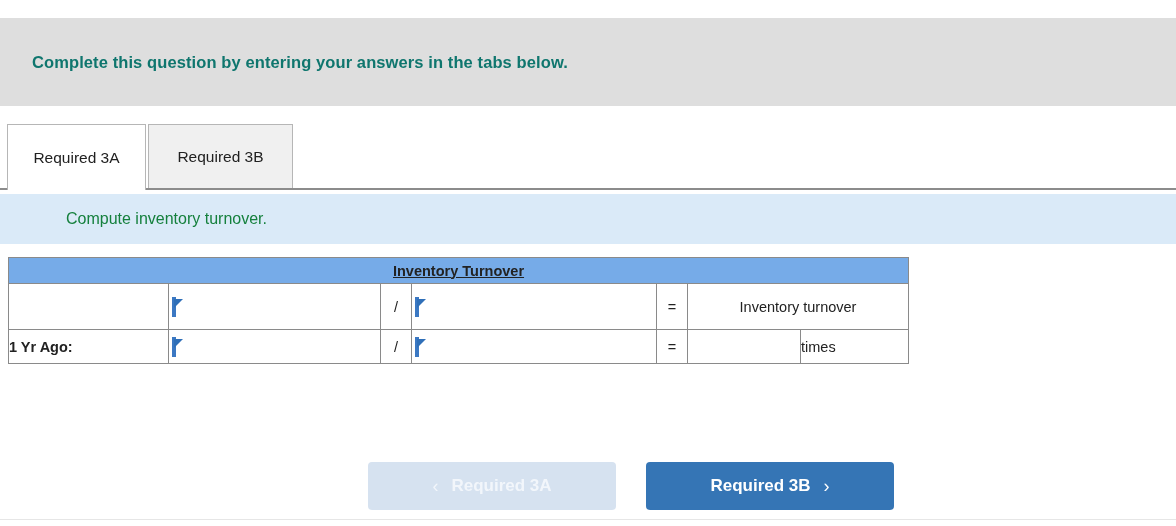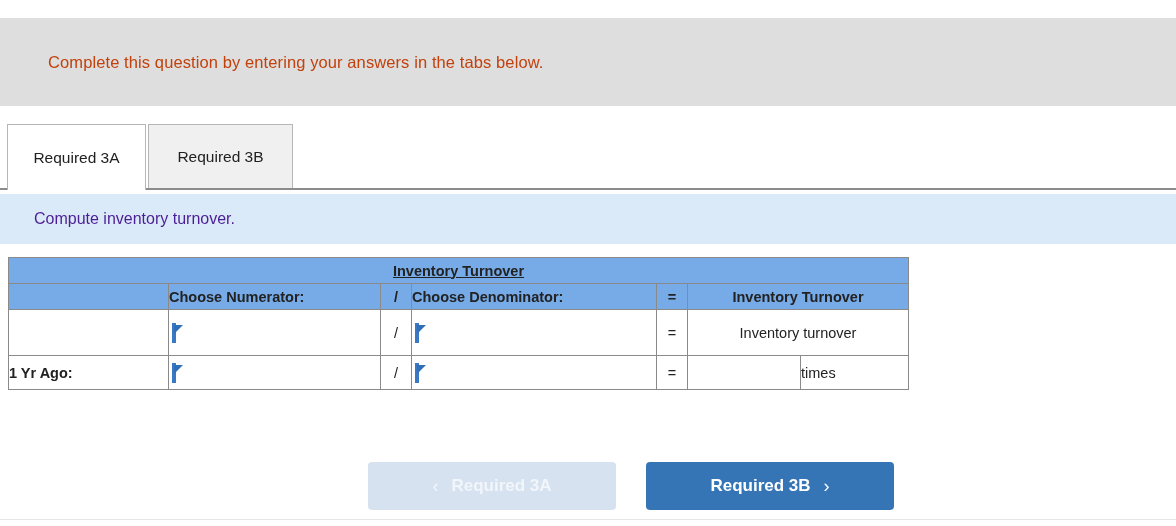--- a/index.html
+++ b/index.html
@@ -22,24 +22,24 @@
     left: 0;
     top: 18px;
     width: 1176px;
     height: 88px;
     background: #dedede;
     box-sizing: border-box;
     display: flex;
     align-items: center;
   }
   .instruction-text {
-    padding-left: 48px;
+    padding-left: 32px;
     font-size: 16.5px;
-    font-weight: normal;
-    color: #c2410c;
+    font-weight: bold;
+    color: #0f766e;
     letter-spacing: 0.1px;
   }
 
   
   .tab-strip {
     position: absolute;
     left: 0;
     top: 124px;
     width: 1176px;
     height: 66px;
@@ -88,21 +88,22 @@
     top: 194px;
     width: 1176px;
     height: 50px;
     background: #daeaf8;
     display: flex;
     align-items: center;
   }
   .info-text {
     padding-left: 34px;
     font-size: 16px;
-    color: #4c1d95;
+    color: #15803d;
+    margin-left: 32px;
   }
 
   
   .calc-table {
     position: absolute;
     left: 8px;
     top: 257px;
     border-collapse: collapse;
     table-layout: fixed;
     width: 900px;
@@ -275,28 +276,20 @@
     <col style="width:108px">
   </colgroup>
   <tbody>
 
     <tr>
       <td class="hdr-blue title-cell" colspan="7">
         <span>Inventory Turnover</span>
       </td>
     </tr>
 
-    <tr>
-      <td class="hdr-blue"></td>
-      <td class="hdr-blue col-hdr">Choose Numerator:</td>
-      <td class="hdr-blue col-hdr col-hdr-center">/</td>
-      <td class="hdr-blue col-hdr">Choose Denominator:</td>
-      <td class="hdr-blue col-hdr col-hdr-center">=</td>
-      <td class="hdr-blue col-hdr col-hdr-center" colspan="2">Inventory Turnover</td>
-    </tr>
 
     <tr class="tall-row">
       <td class="row-label blank-cell"></td>
       <td>
         <span class="dd-wrap">
           <span class="dropdown dd-tall">
             <span class="dd-marker"></span>
             <span></span>
           </span>
         </span>

